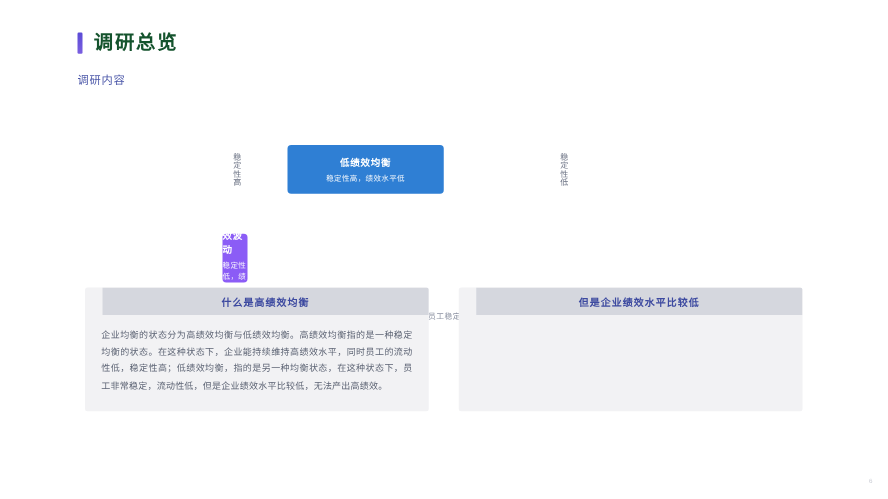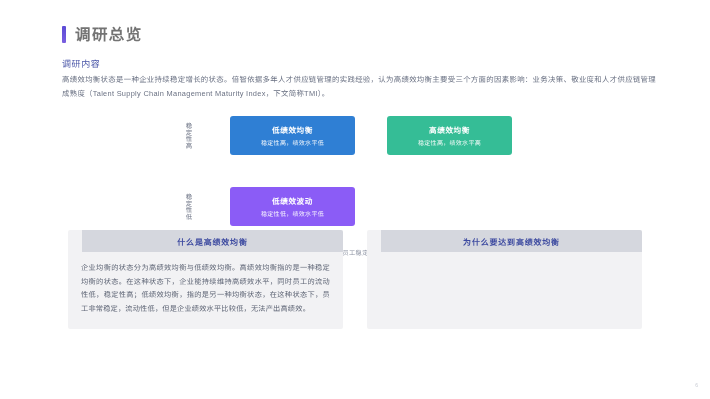--- a/index.html
+++ b/index.html
@@ -34,21 +34,21 @@
   }
   .title-accent {
     width: 4px;
     height: 17px;
     background: linear-gradient(180deg, #5b4bd6 0%, #7a5fe0 100%);
     border-radius: 1px;
   }
   .title-text {
     font-size: 15.5px;
     font-weight: bold;
-    color: #737373;
+    color: #14532d;
     letter-spacing: 1.4px;
     line-height: 1;
   }
 
   
   .section-heading {
     position: absolute;
     left: 62px;
     top: 57px;
     font-size: 9px;
@@ -191,36 +191,31 @@
 
 <div class="slide">
 
   <div class="title-row">
     <span class="title-accent"></span>
     <span class="title-text">调研总览</span>
   </div>
 
   <div class="section-heading">调研内容</div>
 
-  <div class="body-para">高绩效均衡状态是一种企业持续稳定增长的状态。倍智依据多年人才供应链管理的实践经验，认为高绩效均衡主要受三个方面的因素影响：业务决策、敬业度和人才供应链管理成熟度（Talent Supply Chain Management Maturity Index，下文简称TMI）。</div>
 
   <div class="figure">
     <div class="matrix-grid">
 
       <div class="y-label">稳定性高</div>
 
       <div class="cell cell-lpb">
         <span class="cell-title">低绩效均衡</span>
         <span class="cell-sub">稳定性高，绩效水平低</span>
       </div>
 
-      <div class="cell cell-hpb">
-        <span class="cell-title">高绩效均衡</span>
-        <span class="cell-sub">稳定性高，绩效水平高</span>
-      </div>
 
       <div class="y-label">稳定性低</div>
 
       <div class="cell cell-lpf">
         <span class="cell-title">低绩效波动</span>
         <span class="cell-sub">稳定性低，绩效水平低</span>
       </div>
 
       <div class="cell cell-hpf">
         <span class="cell-title">高绩效波动</span>
@@ -239,20 +234,20 @@
   </div>
 
   <div class="cards">
 
     <div class="card">
       <div class="card-header">什么是高绩效均衡</div>
       <div class="card-body">企业均衡的状态分为高绩效均衡与低绩效均衡。高绩效均衡指的是一种稳定均衡的状态。在这种状态下，企业能持续维持高绩效水平，同时员工的流动性低，稳定性高；低绩效均衡，指的是另一种均衡状态，在这种状态下，员工非常稳定，流动性低，但是企业绩效水平比较低，无法产出高绩效。</div>
     </div>
 
     <div class="card">
-      <div class="card-header">为什么要达到高绩效均衡</div>
+      <div class="card-header">但是企业绩效水平比较低</div>
     </div>
 
   </div>
 
   <div class="page-number">6</div>
 
 </div>
 
 </body></html>

